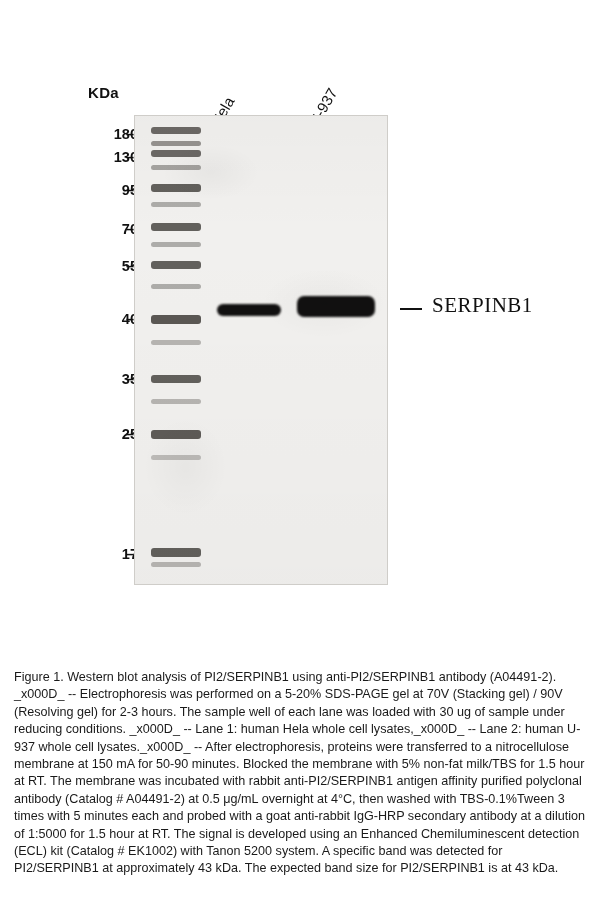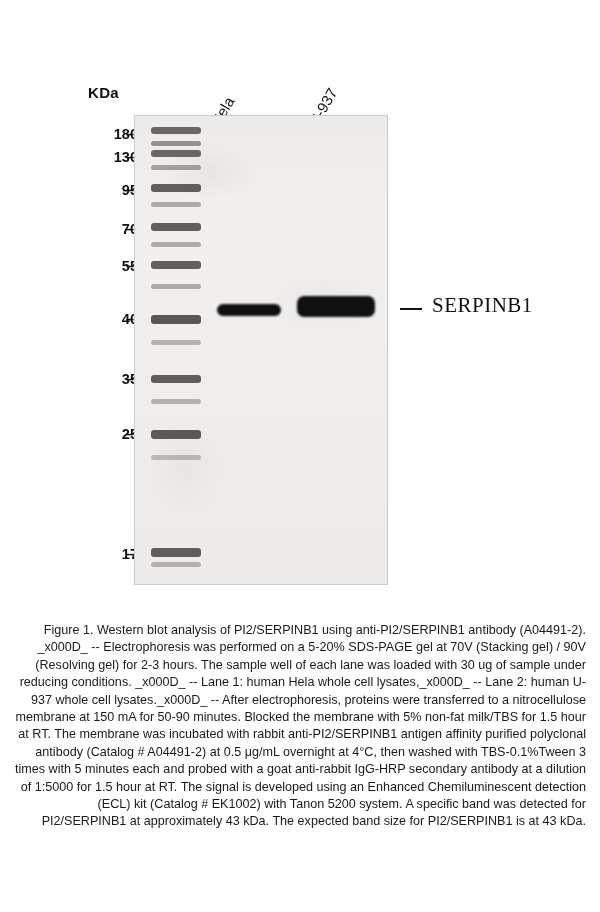--- a/index.html
+++ b/index.html
@@ -124,26 +124,26 @@
     top: 293px;
     font-family: "Liberation Serif", serif;
     font-size: 21px;
     letter-spacing: 0.5px;
   }
 
   
   #caption {
     position: absolute;
     left: 14px;
-    top: 622px;
+    top: 669px;
     width: 572px;
     font-size: 12.6px;
     line-height: 17.4px;
     color: #1a1a1a;
-    text-align: right;
+    text-align: left;
   }
 </style>
 </head>
 <body>
 
 <div id="figure">
 
   <div id="kda-label">KDa</div>
 
   <div id="lane-label-hela" class="lane-label">Hela</div>

